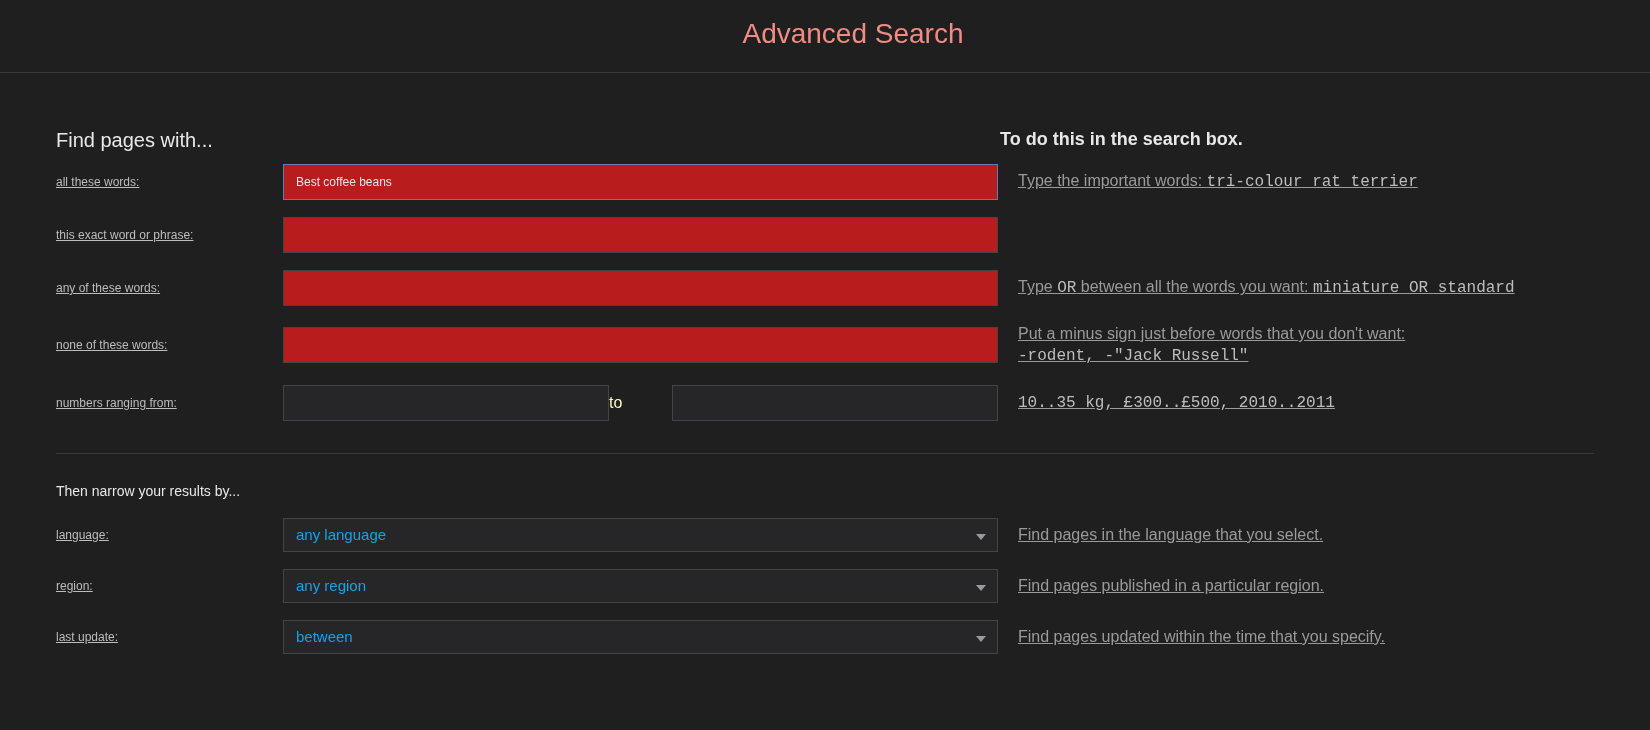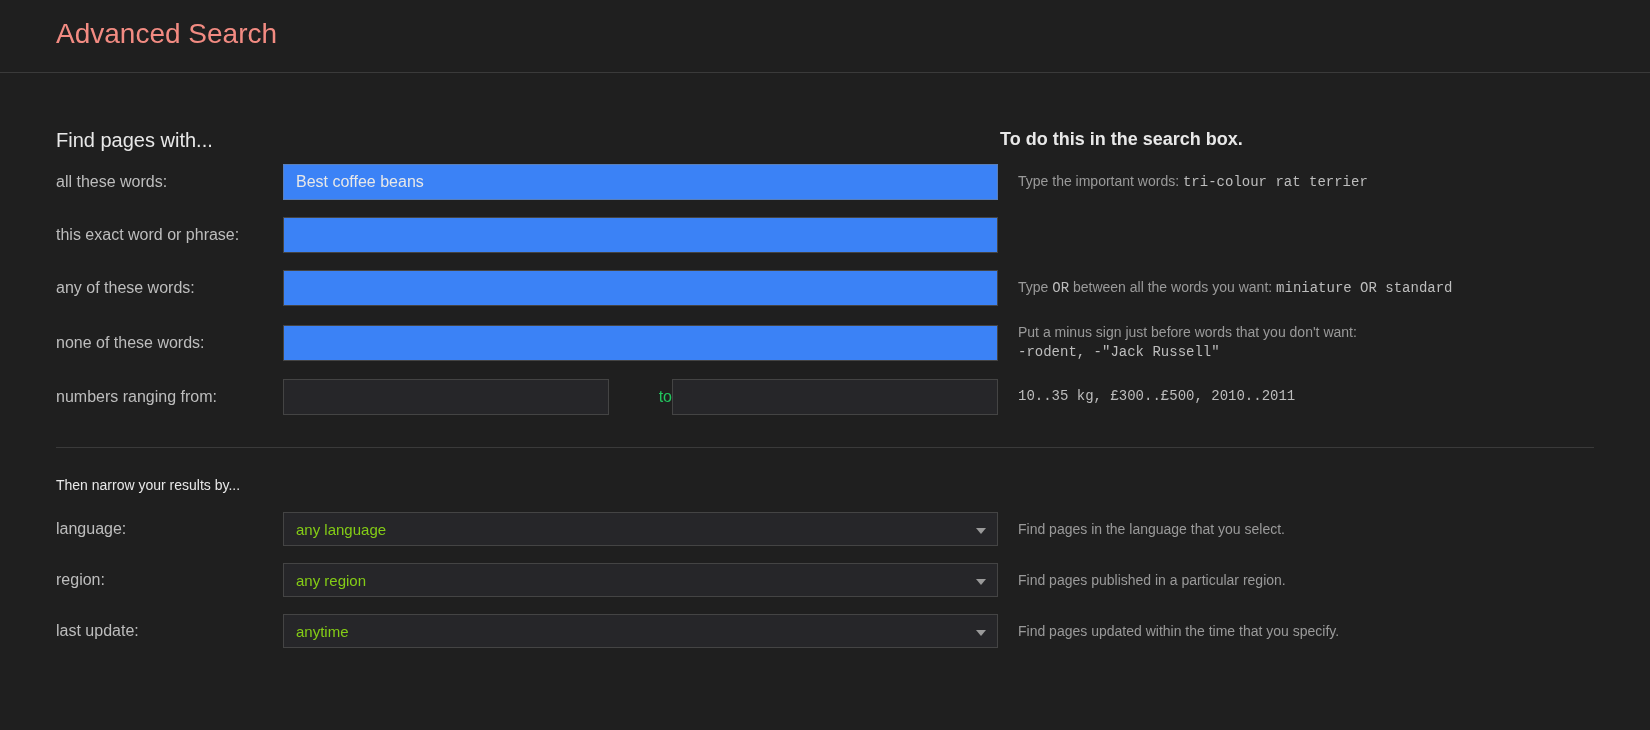--- a/index.html
+++ b/index.html
@@ -16,20 +16,21 @@
       min-height: 730px;
     }
     .header {
       padding: 18px 0 22px 56px;
       border-bottom: 1px solid #3a3a3a;
     }
     .header-title {
       color: #f28b82;
       font-size: 28px;
       font-weight: normal;
+      text-align: center;
     }
     .content {
       padding: 0 56px;
     }
     .section-header-row {
       display: flex;
       margin-top: 56px;
       margin-bottom: 12px;
     }
     .section-title {
@@ -47,34 +48,35 @@
     }
     .row {
       display: flex;
       align-items: center;
       margin-bottom: 17px;
     }
     .label {
       width: 227px;
       padding-right: 12px;
       color: #bdbdbd;
-      font-size: 16px;
+      font-size: 12px;
+      text-decoration: underline;
     }
     .input-area {
       width: 715px;
       margin-right: 20px;
     }
     .text-input {
       width: 100%;
       height: 36px;
-      background: #3b82f6;
+      background: #b91c1c;
       border: 1px solid #444;
       color: #e8e8e8;
       padding: 0 12px;
-      font-size: 16px;
+      font-size: 12px;
       outline: none;
     }
     .text-input.focused {
       border: 1px solid #5a7fb8;
     }
     .range-wrap {
       display: flex;
       align-items: center;
       width: 100%;
     }
@@ -83,29 +85,30 @@
       height: 36px;
       background: #262629;
       border: 1px solid #444;
       color: #e8e8e8;
       padding: 0 12px;
       font-size: 16px;
       outline: none;
     }
     .range-sep {
       flex: 0 0 63px;
-      text-align: right;
-      color: #22c55e;
+      text-align: left;
+      color: #fef9c3;
       font-size: 16px;
     }
     .help {
       flex: 1;
       color: #9a9a9a;
-      font-size: 14px;
+      font-size: 16px;
       line-height: 1.4;
+      text-decoration: underline;
     }
     .help .mono {
       font-family: "Courier New", monospace;
       color: #bdbdbd;
     }
     .help-line2 {
       display: block;
     }
     .divider {
       border: none;
@@ -127,21 +130,21 @@
     .select-wrap {
       position: relative;
       width: 715px;
       margin-right: 20px;
     }
     .select-box {
       width: 100%;
       height: 34px;
       background: #262629;
       border: 1px solid #444;
-      color: #84cc16;
+      color: #0ea5e9;
       padding: 0 12px;
       font-size: 15px;
       display: flex;
       align-items: center;
       cursor: pointer;
     }
     .select-caret {
       position: absolute;
       right: 12px;
       top: 50%;
@@ -253,21 +256,21 @@
           </svg>
       </span>
     </div>
     <div class="help">Find pages published in a particular region.</div>
   </div>
 
   <div class="row">
     <div class="label">last update:</div>
     <div class="select-wrap">
       <div class="select-box">
-        <span>anytime</span>
+        <span>between</span>
       </div>
       <span class="select-caret">
         <svg viewBox="0 0 10 6">
             <path d="M0 0 L5 6 L10 0 Z"></path>
           </svg>
       </span>
     </div>
     <div class="help">Find pages updated within the time that you specify.</div>
   </div>
 

